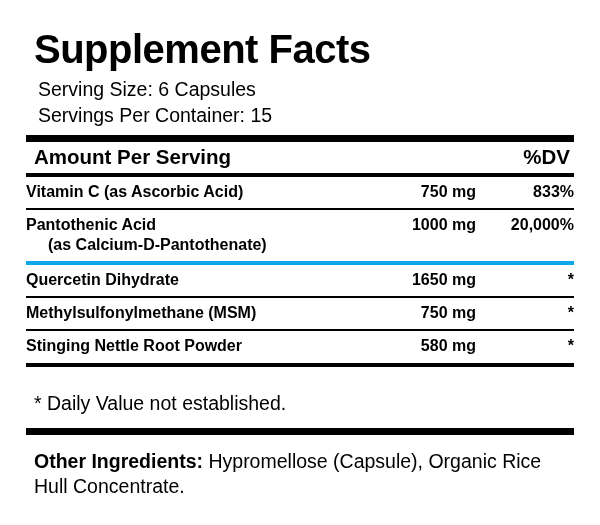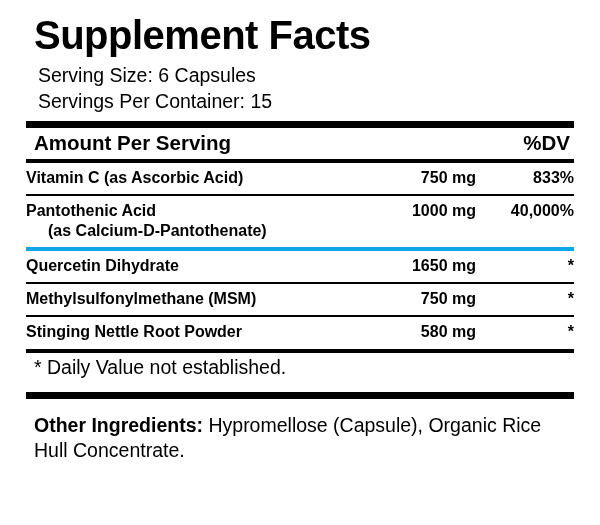--- a/index.html
+++ b/index.html
@@ -10,21 +10,21 @@
   body {
     width: 600px;
     height: 525px;
     font-family: "Liberation Sans", sans-serif;
     color: #000000;
     overflow: hidden;
   }
   .panel {
     position: absolute;
     left: 26px;
-    top: 14px;
+    top: 28px;
     width: 548px;
     box-sizing: border-box;
   }
   .title {
     font-size: 40px;
     font-weight: bold;
     letter-spacing: -0.5px;
     line-height: 1.08;
     margin: 0 0 6px 8px;
   }
@@ -92,21 +92,21 @@
   }
   .indent {
     display: block;
     padding-left: 22px;
   }
   .star {
     font-size: 19.5px;
   }
   .footnote {
     font-size: 19.5px;
-    padding: 2px 0 7px 8px;
+    padding: 24px 0 7px 8px;
     line-height: 1.25;
   }
   .other {
     margin-top: 14px;
     margin-left: 8px;
     font-size: 19.5px;
     line-height: 1.3;
   }
   .other b {
     font-weight: bold;
@@ -137,21 +137,21 @@
         <td class="nutrient">Vitamin C (as Ascorbic Acid)</td>
         <td class="amount">750 mg</td>
         <td class="dv">833%</td>
       </tr>
       <tr class="sep">
         <td class="nutrient">
           <span>Pantothenic Acid</span>
           <span class="indent">(as Calcium-D-Pantothenate)</span>
         </td>
         <td class="amount">1000 mg</td>
-        <td class="dv">40,000%</td>
+        <td class="dv">20,000%</td>
       </tr>
       <tr class="gap-top">
         <td class="nutrient">Quercetin Dihydrate</td>
         <td class="amount">1650 mg</td>
         <td class="dv star">*</td>
       </tr>
       <tr class="sep">
         <td class="nutrient">Methylsulfonylmethane (MSM)</td>
         <td class="amount">750 mg</td>
         <td class="dv star">*</td>

